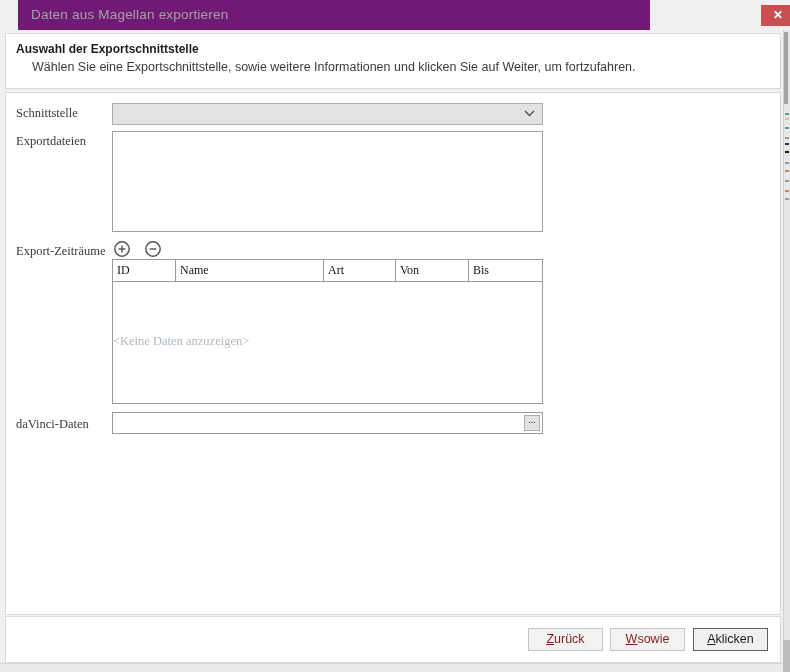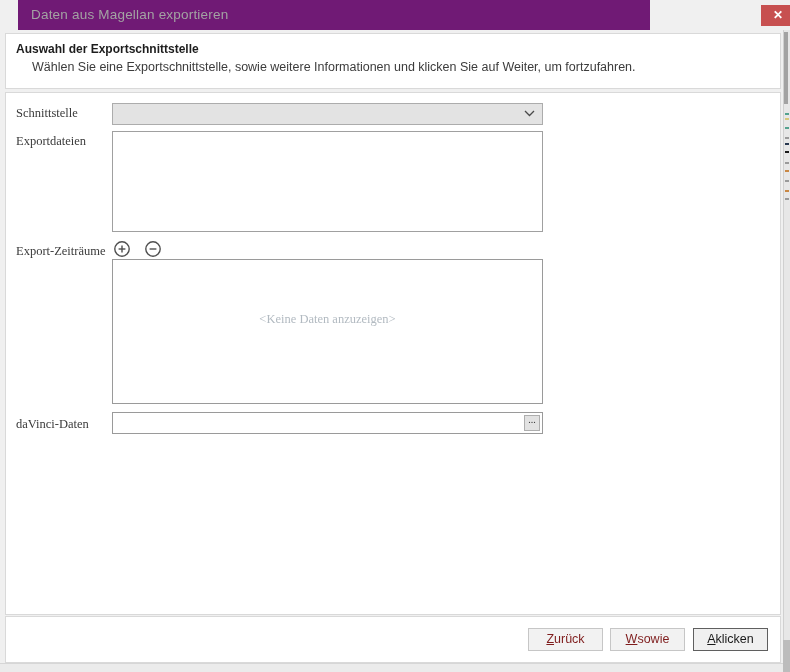--- a/index.html
+++ b/index.html
@@ -30,21 +30,21 @@
   .combo .chev { position:absolute; right:7px; top:6px; }
   .listbox { position:absolute; left:106px; top:38px; width:431px; height:101px; background:#fff;
              border:1px solid #a0a0a0; box-sizing:border-box; }
   .iconbtn { position:absolute; top:147px; width:18px; height:18px; cursor:pointer; }
   .grid { position:absolute; left:106px; top:166px; width:431px; height:145px; background:#fff;
           border:1px solid #9a9a9a; box-sizing:border-box; }
   .grid-head { display:flex; height:21px; border-bottom:1px solid #9a9a9a; }
   .grid-head .cell { box-sizing:border-box; padding:3px 0 0 4px; font-size:12px; color:#141414;
                      border-right:1px solid #9a9a9a; overflow:hidden; white-space:nowrap; }
   .grid-head .cell:last-child { border-right:none; }
-  .grid-body { height:122px; text-align:center; }
+  .grid-body { height:122px; }
   .grid-empty { padding-top:52px; font-size:12.5px; color:#b2bac1; }
   .textinput { position:absolute; left:106px; top:319px; width:431px; height:22px; background:#fff;
                border:1px solid #9a9a9a; box-sizing:border-box; }
   .textinput .value { position:absolute; left:4px; top:4px; font-size:12.5px; color:#222; }
   .browse-btn { position:absolute; right:2px; top:2px; width:16px; height:16px; background:#e2e2e2;
                 border:1px solid #aeaeae; box-sizing:border-box; font-size:10px; line-height:8px;
                 text-align:center; color:#333; cursor:pointer; }
 
   
   .btn { position:absolute; top:11px; width:75px; height:23px; box-sizing:border-box; background:#f2f2f2;
@@ -99,20 +99,27 @@
       </svg>
     </div>
     <div class="iconbtn" style="left:138px">
       <svg width="18" height="18" viewBox="0 0 18 18">
         <circle cx="9" cy="9" r="7.2" fill="none" stroke="#4f4f4f" stroke-width="1.4"></circle>
         <line x1="5.6" y1="9" x2="12.4" y2="9" stroke="#4f4f4f" stroke-width="1.4"></line>
       </svg>
     </div>
 
     <div class="grid">
+      <div class="grid-head">
+        <div class="cell" style="width:63px">ID</div>
+        <div class="cell" style="width:148px">Name</div>
+        <div class="cell" style="width:72px">Art</div>
+        <div class="cell" style="width:73px">Von</div>
+        <div class="cell" style="width:73px">Bis</div>
+      </div>
       <div class="grid-body">
         <div class="grid-empty">&lt;Keine Daten anzuzeigen&gt;</div>
       </div>
     </div>
 
     <div class="flabel" style="top:324px">daVinci-Daten</div>
     <div class="textinput">
       <span class="value"></span>
       <div class="browse-btn">
         <span>...</span>

